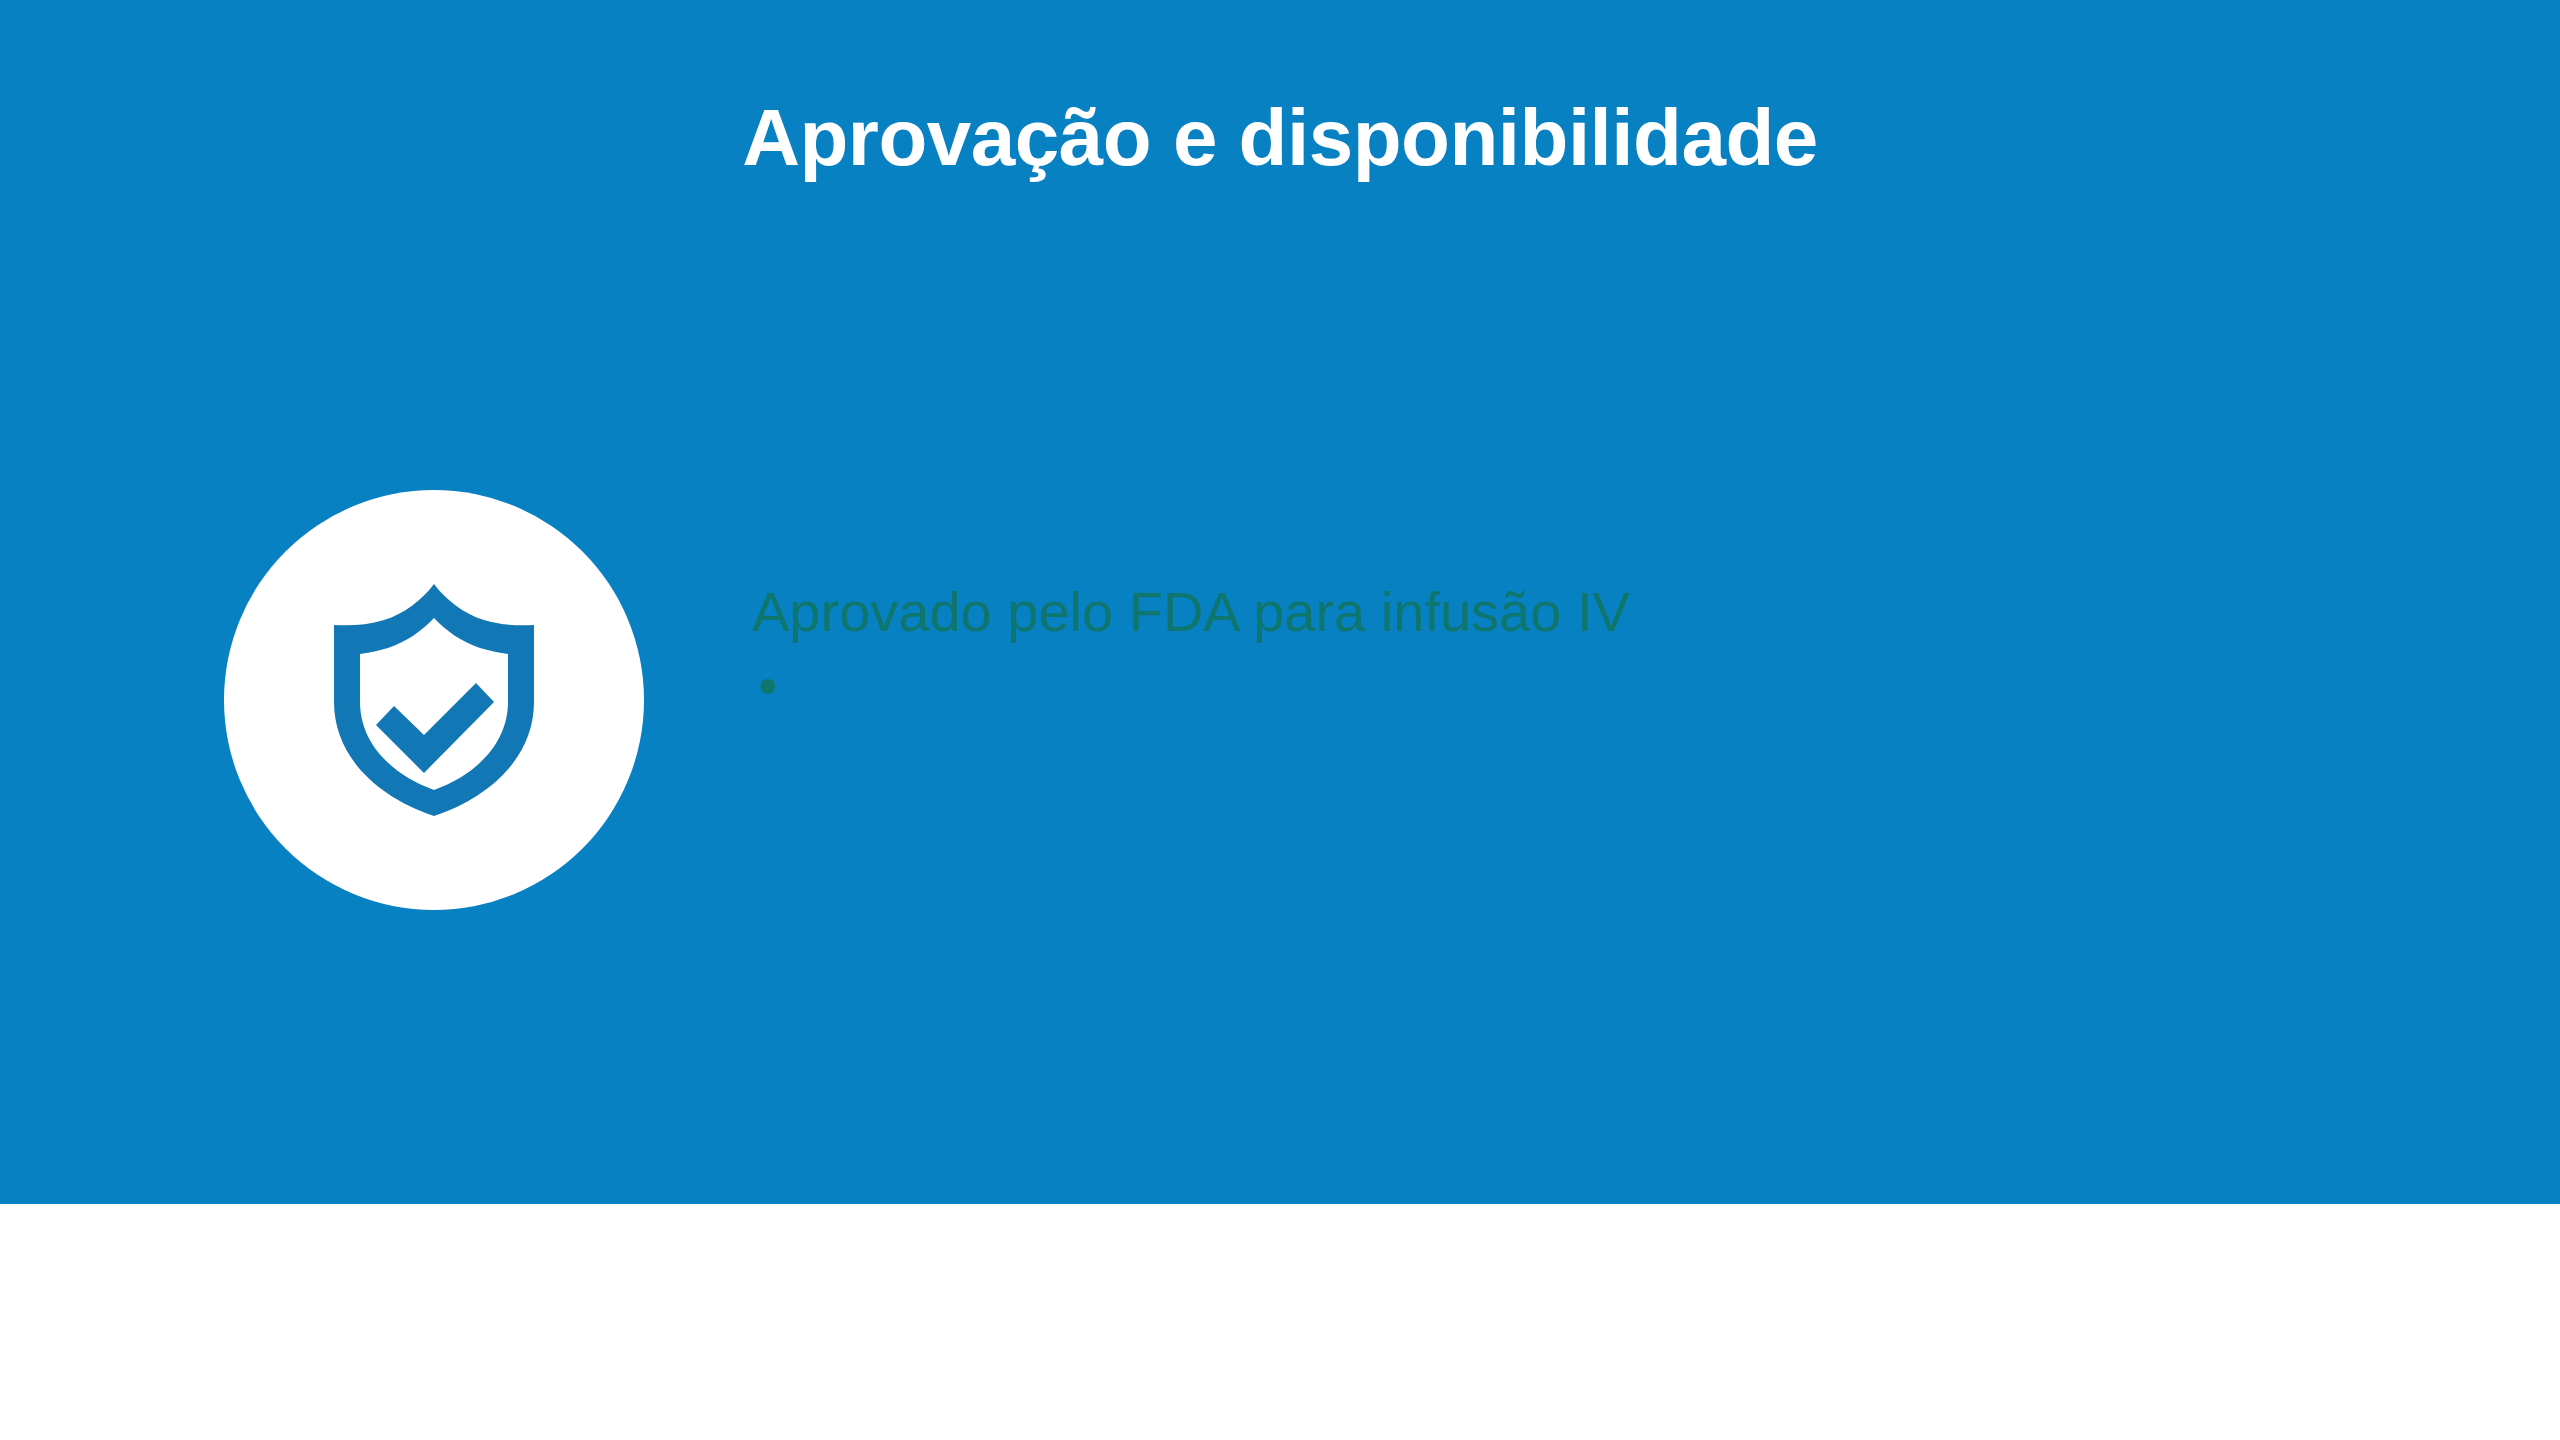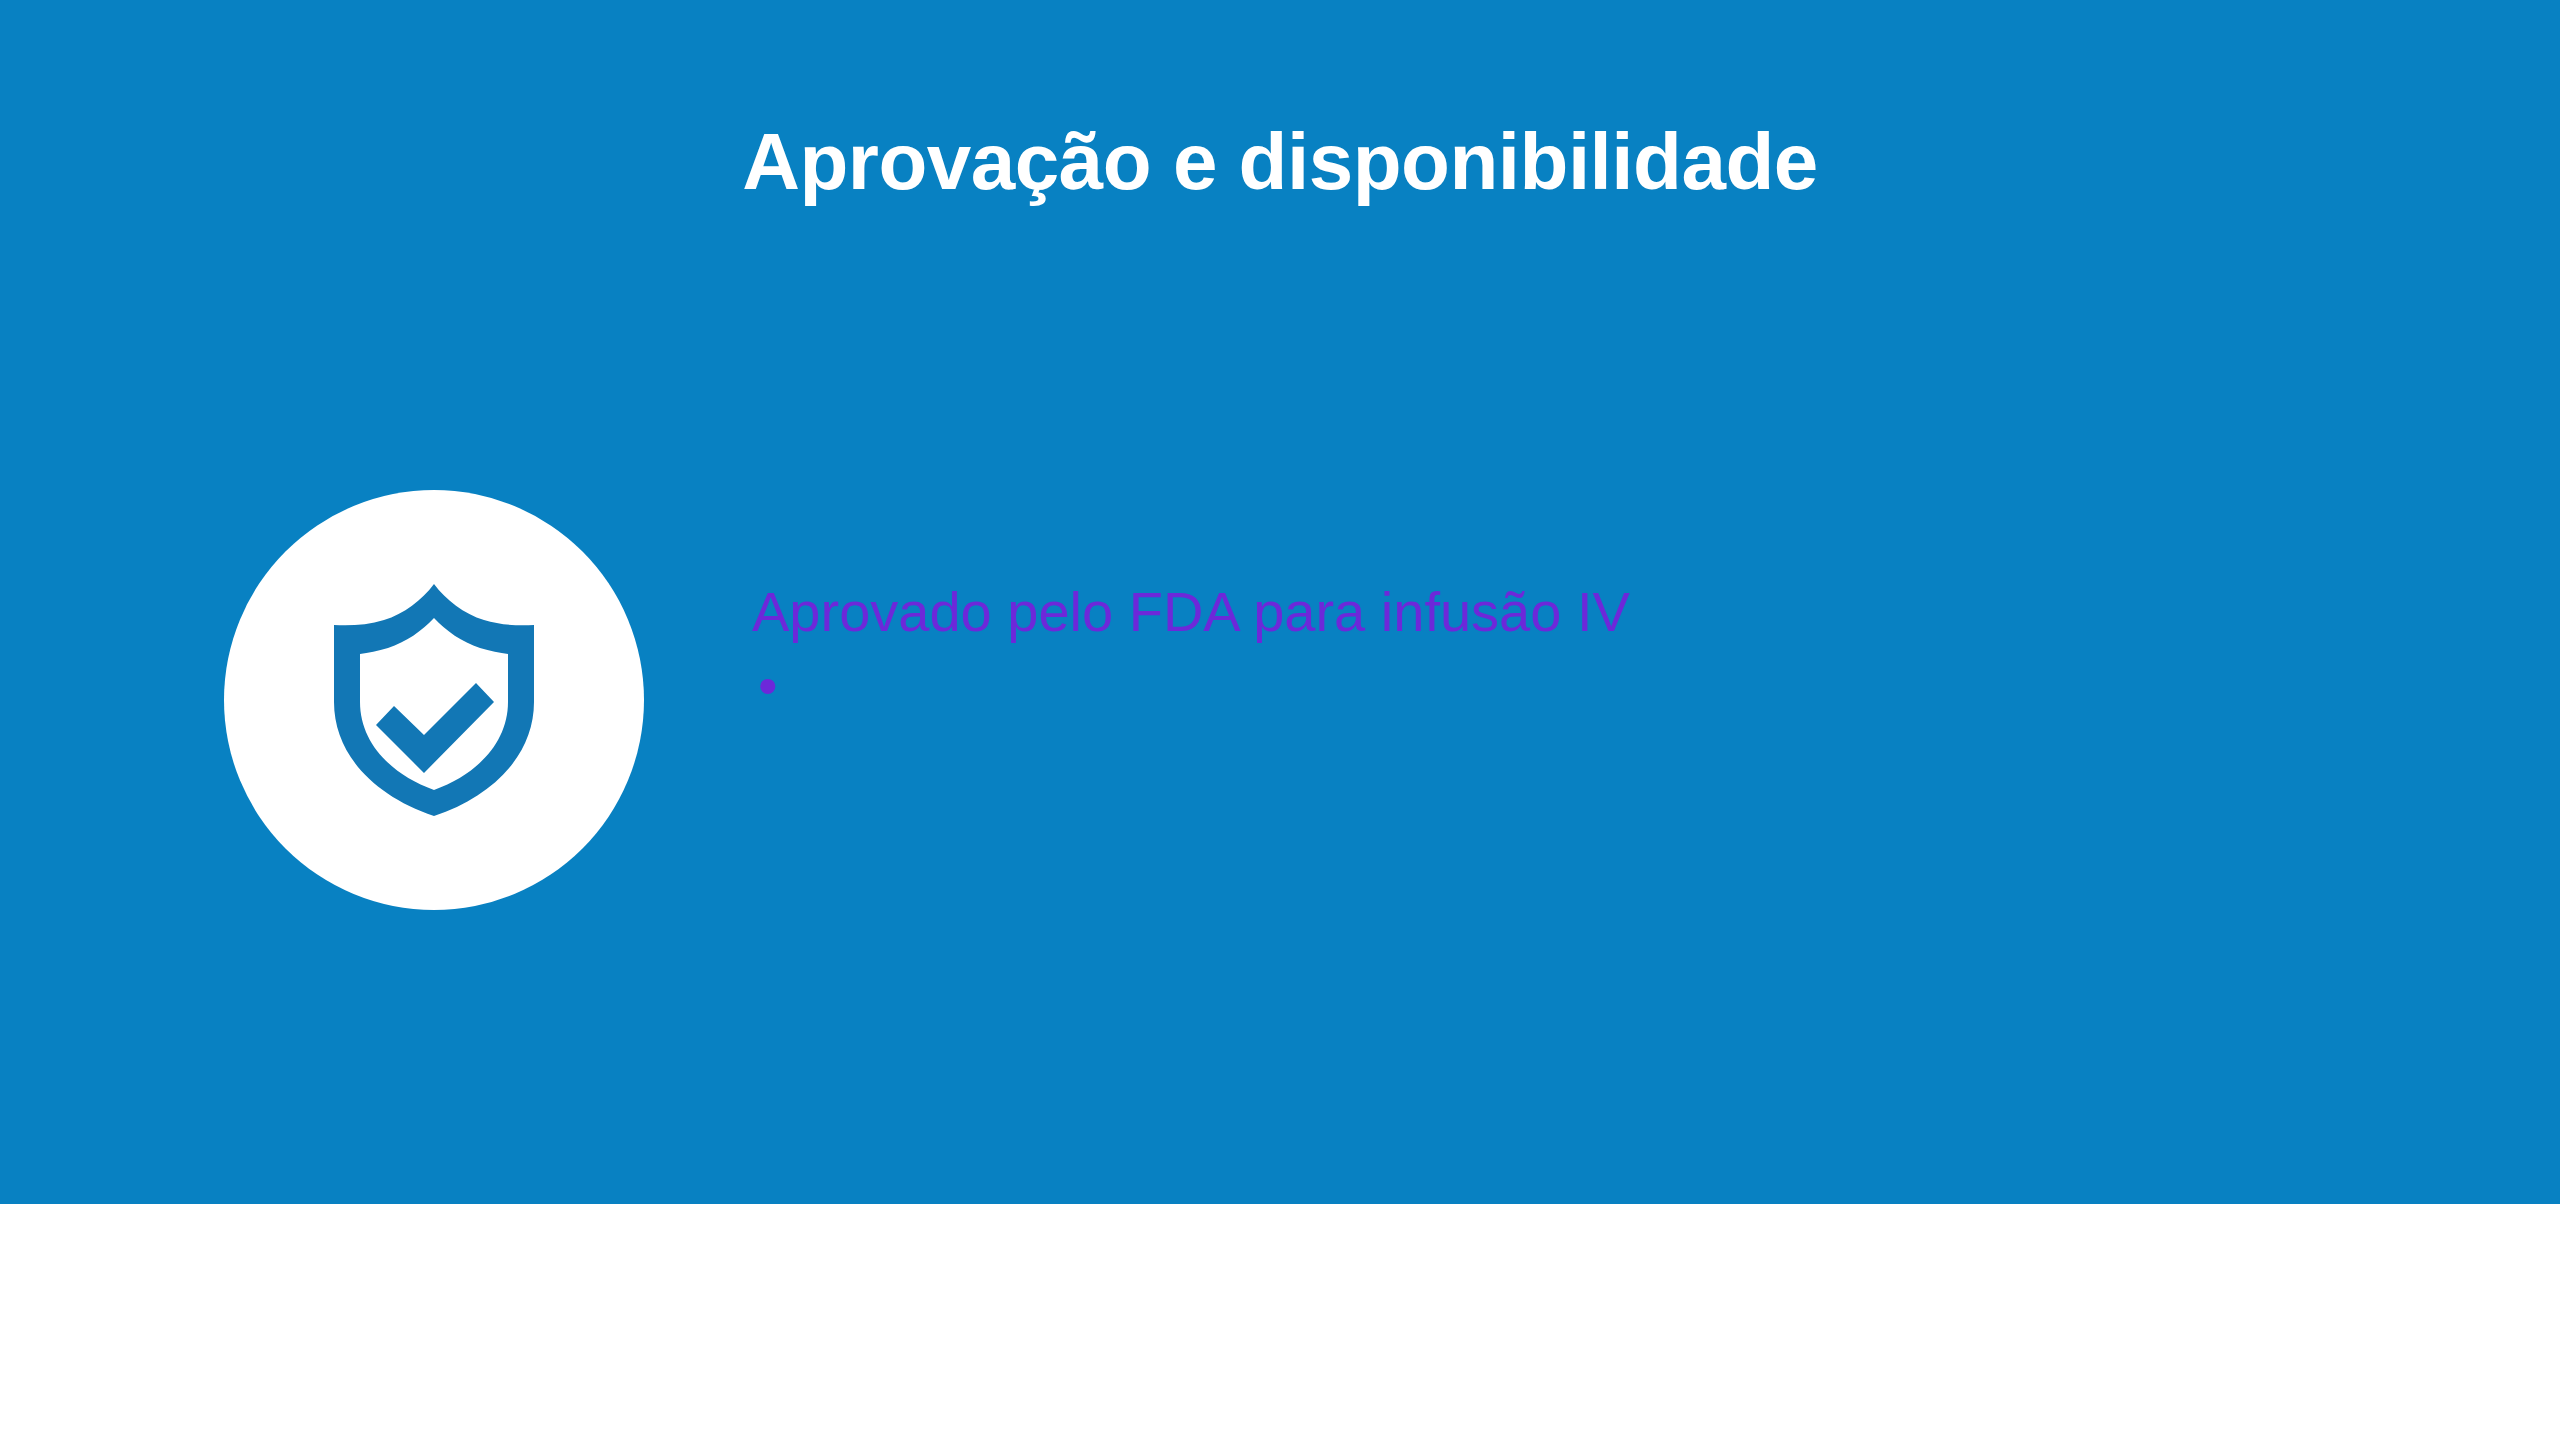--- a/index.html
+++ b/index.html
@@ -38,21 +38,20 @@
     top: 92px;
     width: 2560px;
     text-align: center;
     color: #ffffff;
     font-family: "Liberation Sans", sans-serif;
     font-weight: 700;
     font-size: 80px;
     letter-spacing: -0.5px;
     line-height: 1.15;
     white-space: nowrap;
-    margin-top: 24px;
   }
 
   
   #icon-badge {
     position: absolute;
     left: 224px;
     top: 490px;
     width: 420px;
     height: 420px;
   }
@@ -70,21 +69,21 @@
     height: 232px;
   }
   #shield-check-icon svg { display: block; width: 100%; height: 100%; }
 
   
   #body-block {
     position: absolute;
     left: 752px;
     top: 578px;
     width: 1470px;
-    color: #6d28d9;
+    color: #0f766e;
     font-family: "Liberation Sans", sans-serif;
     font-weight: 400;
   }
   #lead-line {
     font-size: 56px;
     line-height: 1.22;
     margin: 0 0 6px 0;
     white-space: nowrap;
   }
   #bullet-list {

